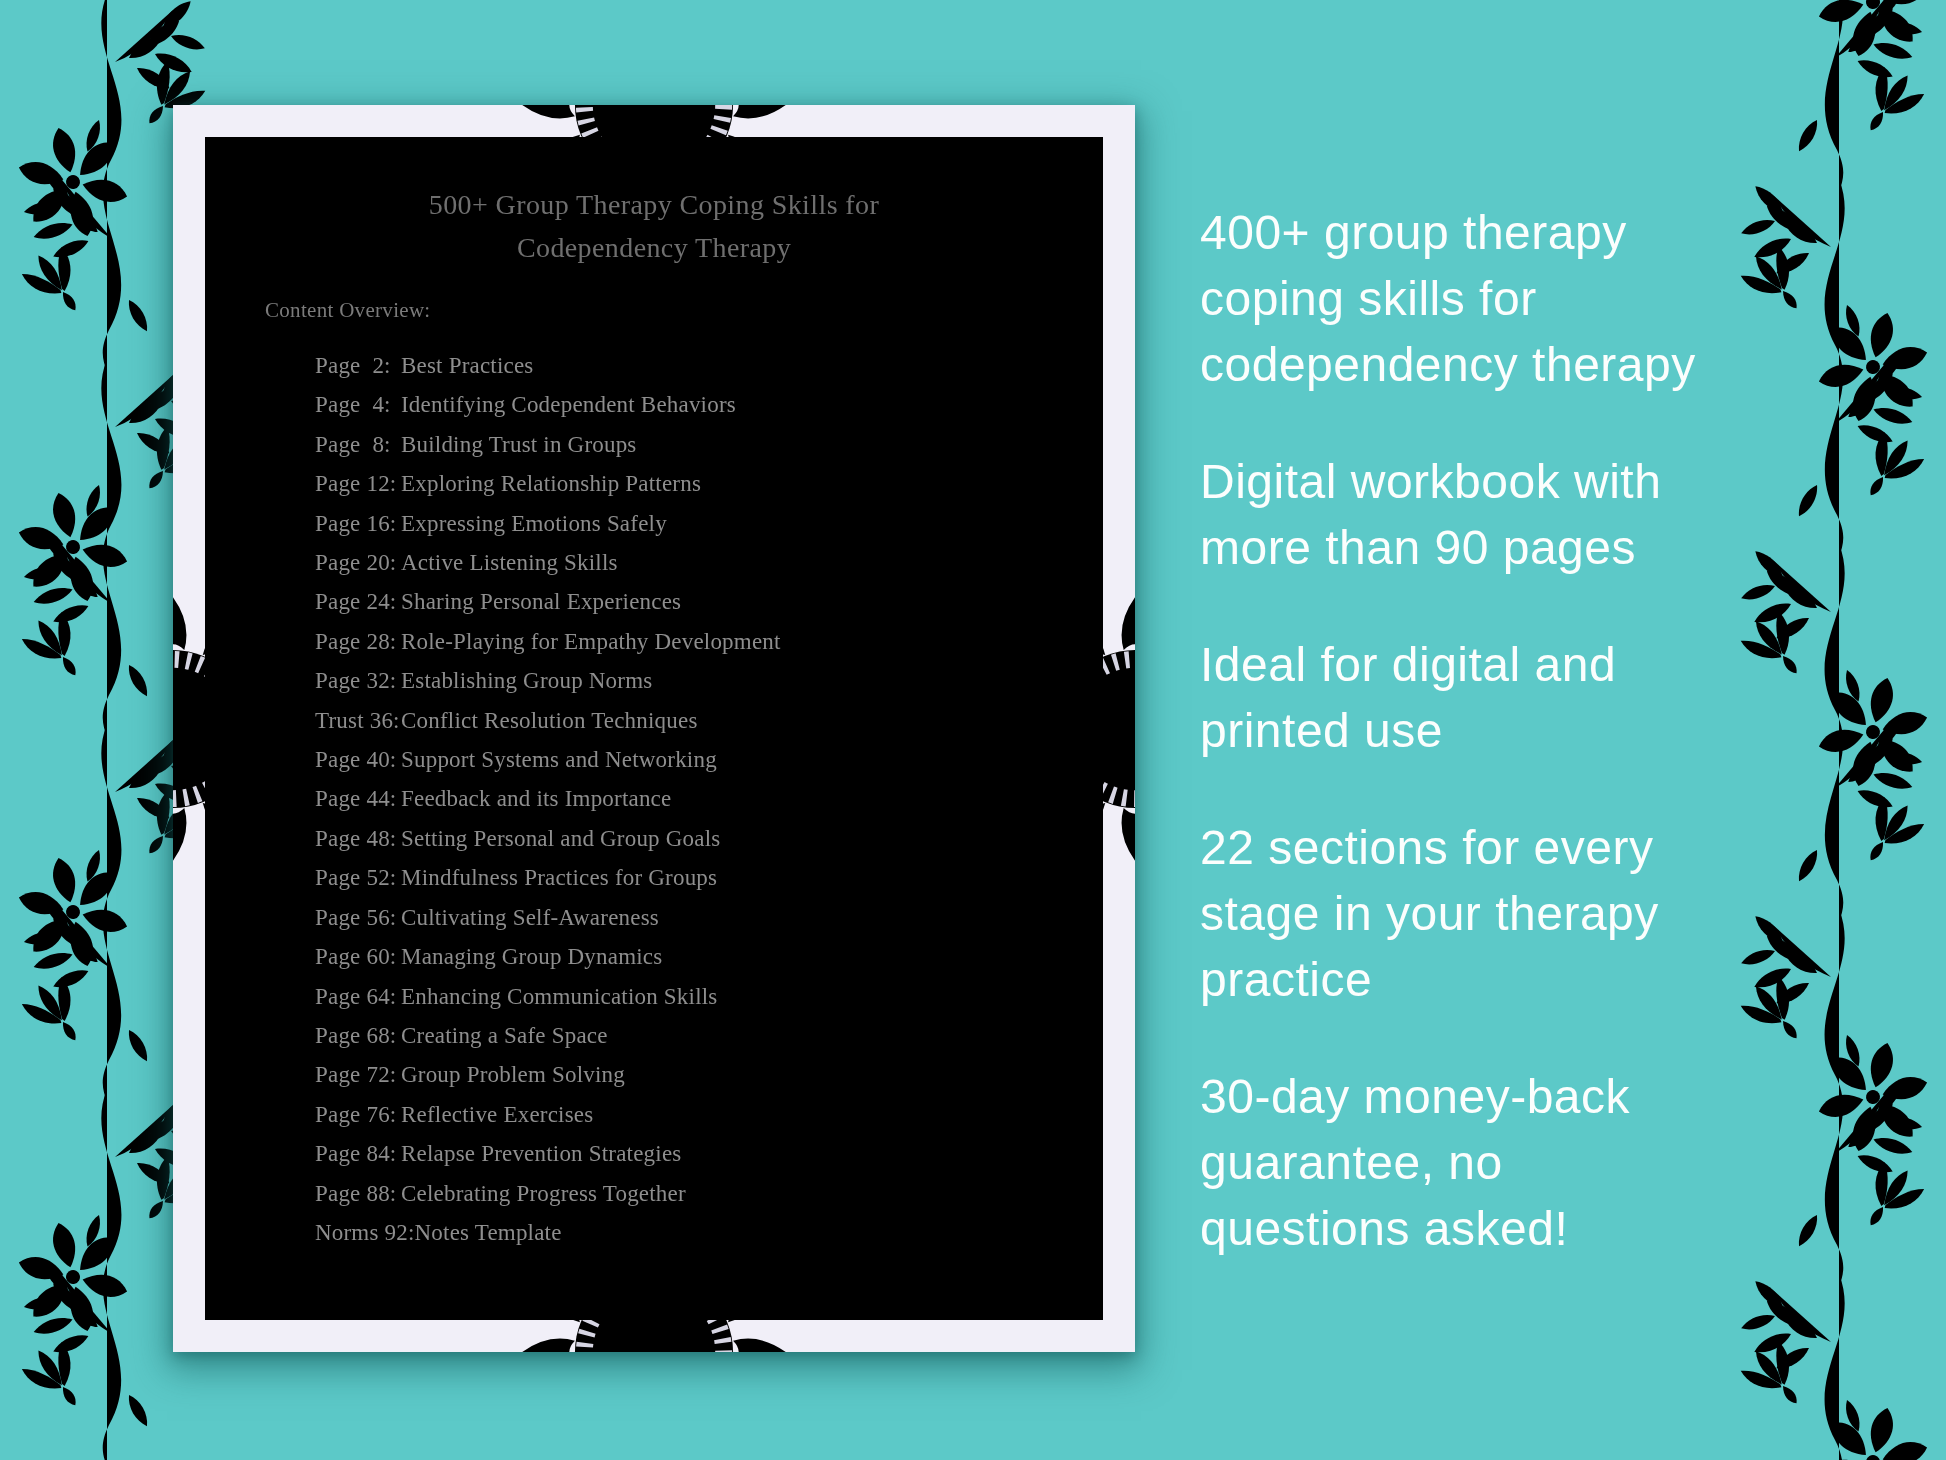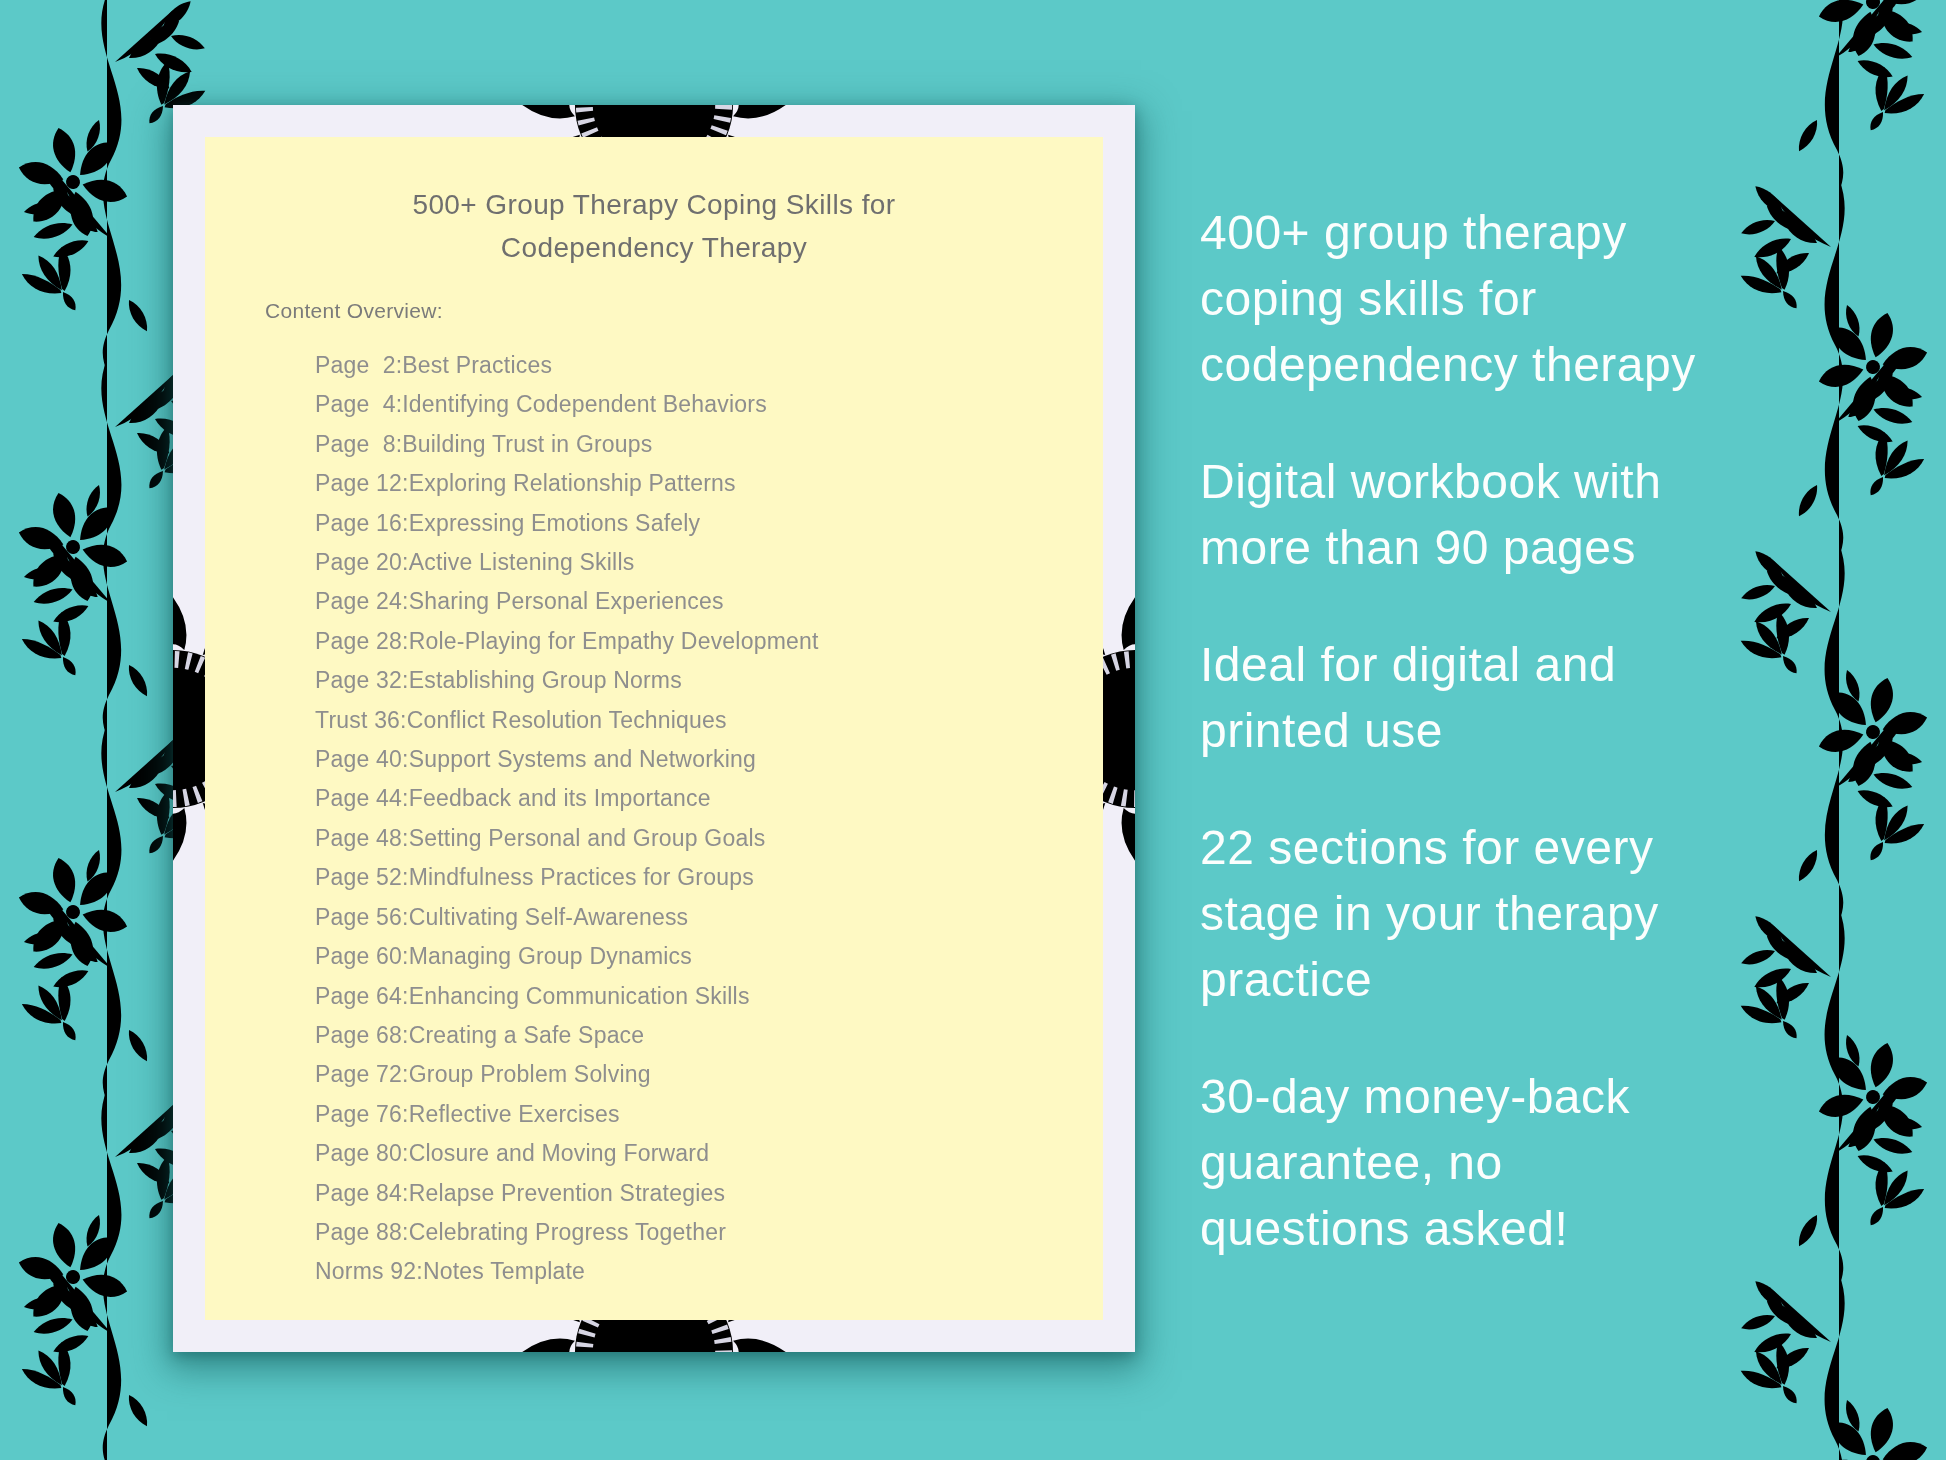--- a/index.html
+++ b/index.html
@@ -20,21 +20,21 @@
     background:#f1eff8;overflow:hidden;
     box-shadow:0 12px 34px 6px rgba(13,82,82,.5),0 4px 12px rgba(13,82,82,.4);
   }
   .mandala{position:absolute;width:320px;height:320px;z-index:0;}
   .m-top{left:50%;top:0;transform:translate(-50%,-50%);}
   .m-bottom{left:50%;top:100%;transform:translate(-50%,-50%);}
   .m-left{left:0;top:50%;transform:translate(-50%,-50%);}
   .m-right{left:100%;top:50%;transform:translate(-50%,-50%);}
   .doc-inner{
     position:absolute;left:32px;top:32px;right:32px;bottom:32px;
-    background:#fef9c3;z-index:1;
+    background:#000000;z-index:1;font-family:Liberation Serif, serif;
   }
   .doc-title{
     margin-top:46px;text-align:center;
     font-size:28px;line-height:43px;color:#6f6f6f;letter-spacing:.4px;
   }
   .section-heading{
     margin:26px 0 10px 60px;
     font-size:21px;line-height:31px;color:#7b7b7b;letter-spacing:.3px;
   }
   .toc{margin:20px 0 0 86px;}
@@ -198,21 +198,20 @@
           <div class="toc-row"><span class="toc-page">Page 60:</span><span class="toc-title">Managing Group Dynamics</span></div>
 
           <div class="toc-row"><span class="toc-page">Page 64:</span><span class="toc-title">Enhancing Communication Skills</span></div>
 
           <div class="toc-row"><span class="toc-page">Page 68:</span><span class="toc-title">Creating a Safe Space</span></div>
 
           <div class="toc-row"><span class="toc-page">Page 72:</span><span class="toc-title">Group Problem Solving</span></div>
 
           <div class="toc-row"><span class="toc-page">Page 76:</span><span class="toc-title">Reflective Exercises</span></div>
 
-          <div class="toc-row"><span class="toc-page">Page 80:</span><span class="toc-title">Closure and Moving Forward</span></div>
 
           <div class="toc-row"><span class="toc-page">Page 84:</span><span class="toc-title">Relapse Prevention Strategies</span></div>
 
           <div class="toc-row"><span class="toc-page">Page 88:</span><span class="toc-title">Celebrating Progress Together</span></div>
 
           <div class="toc-row"><span class="toc-page">Norms 92:</span><span class="toc-title">Notes Template</span></div>
         </div>
     </div>
   </div>
 

